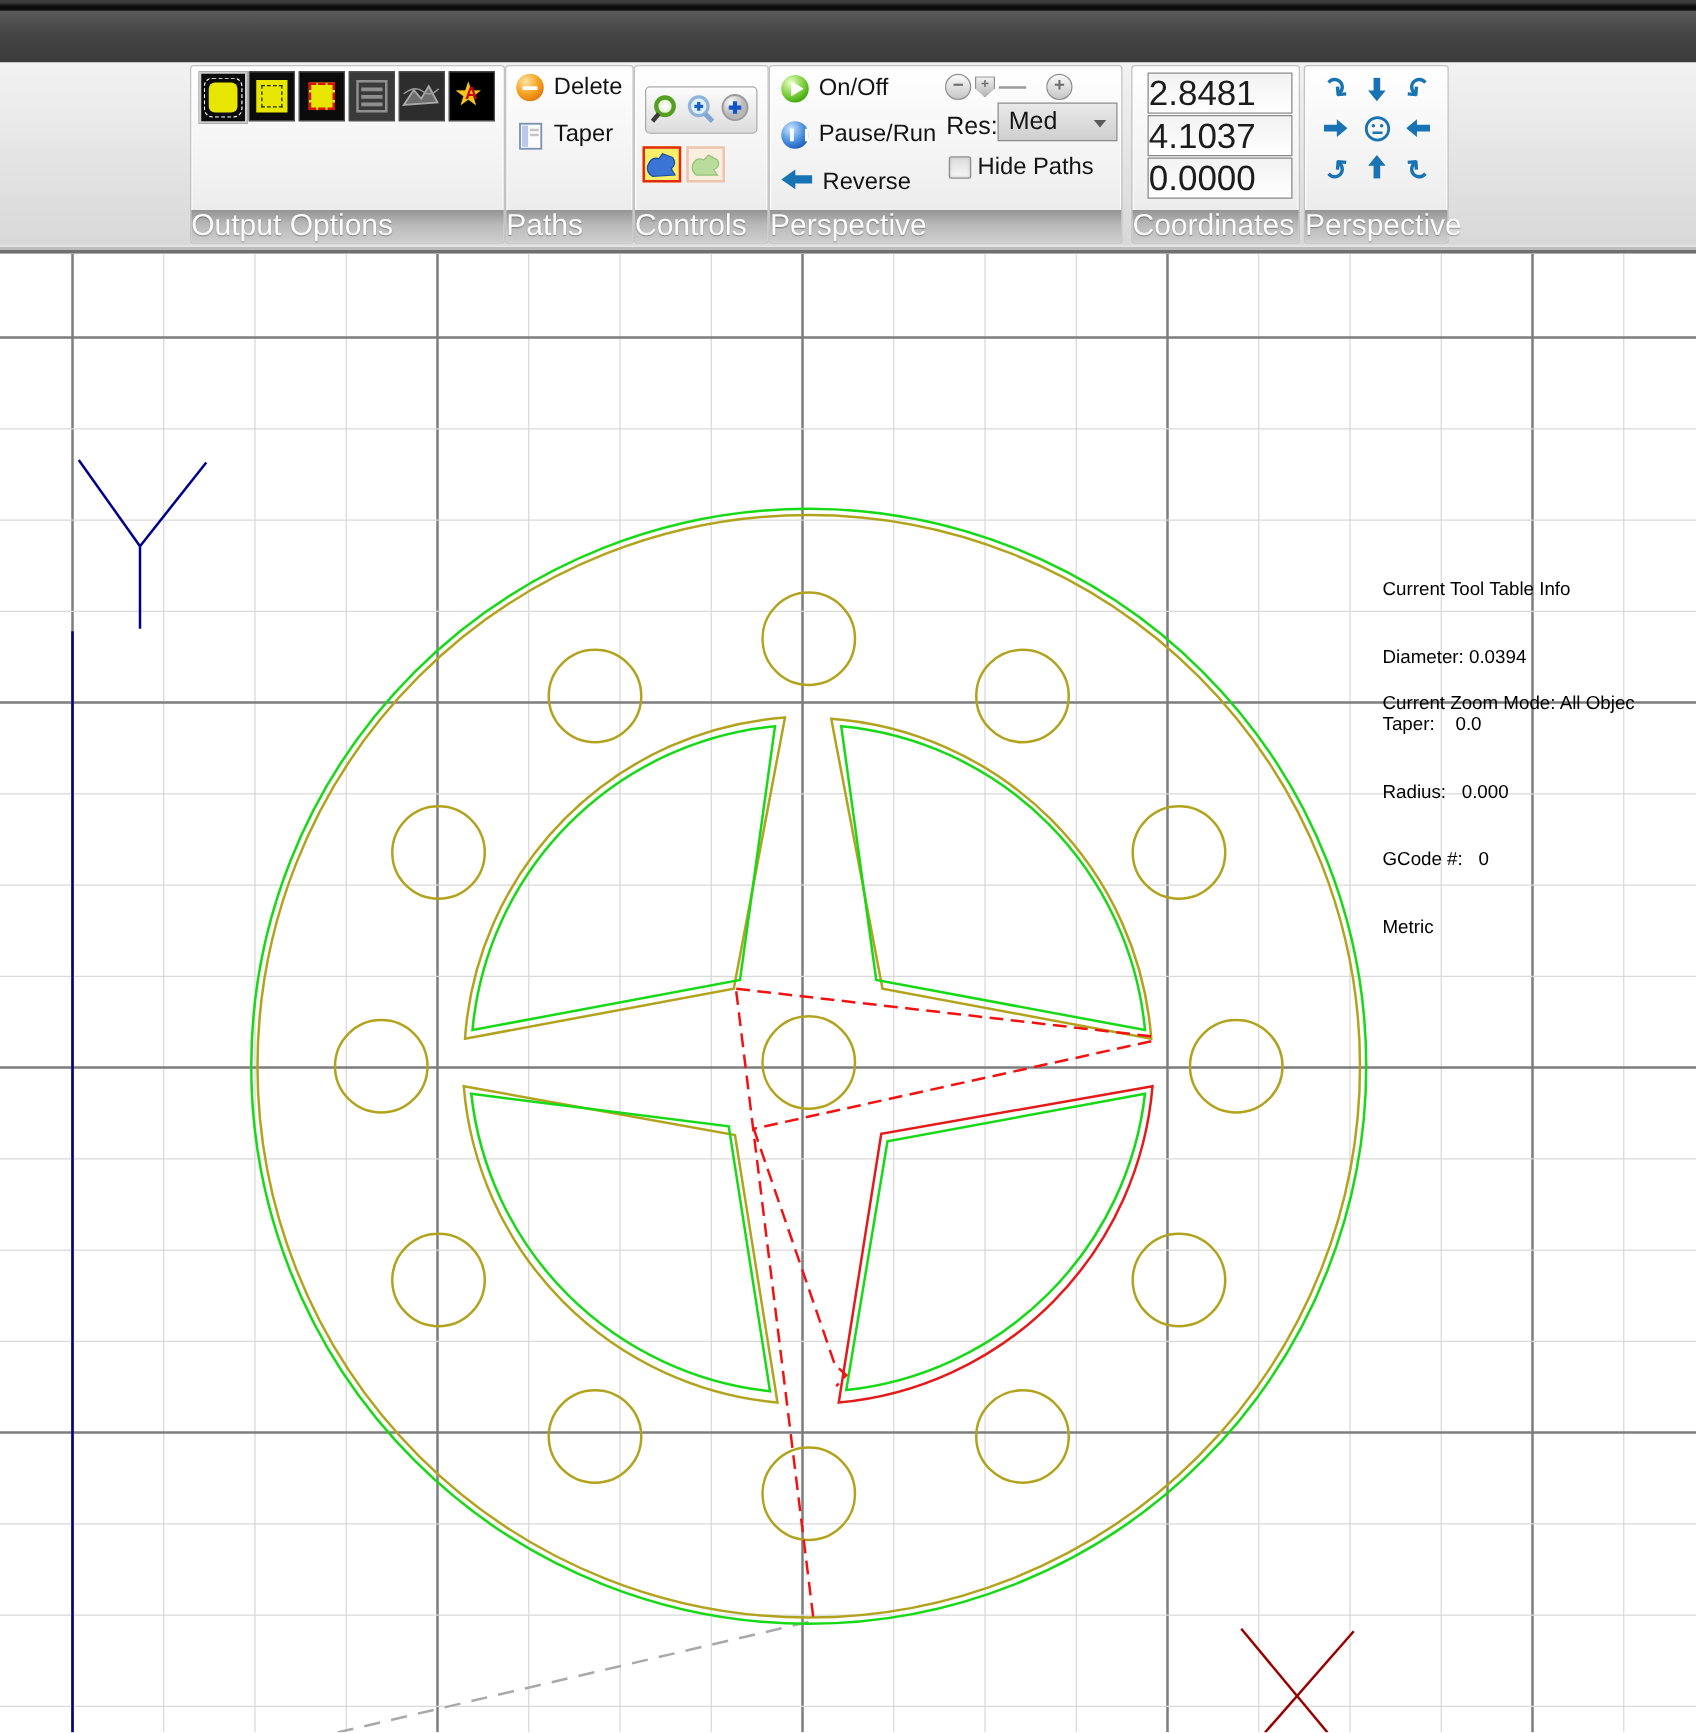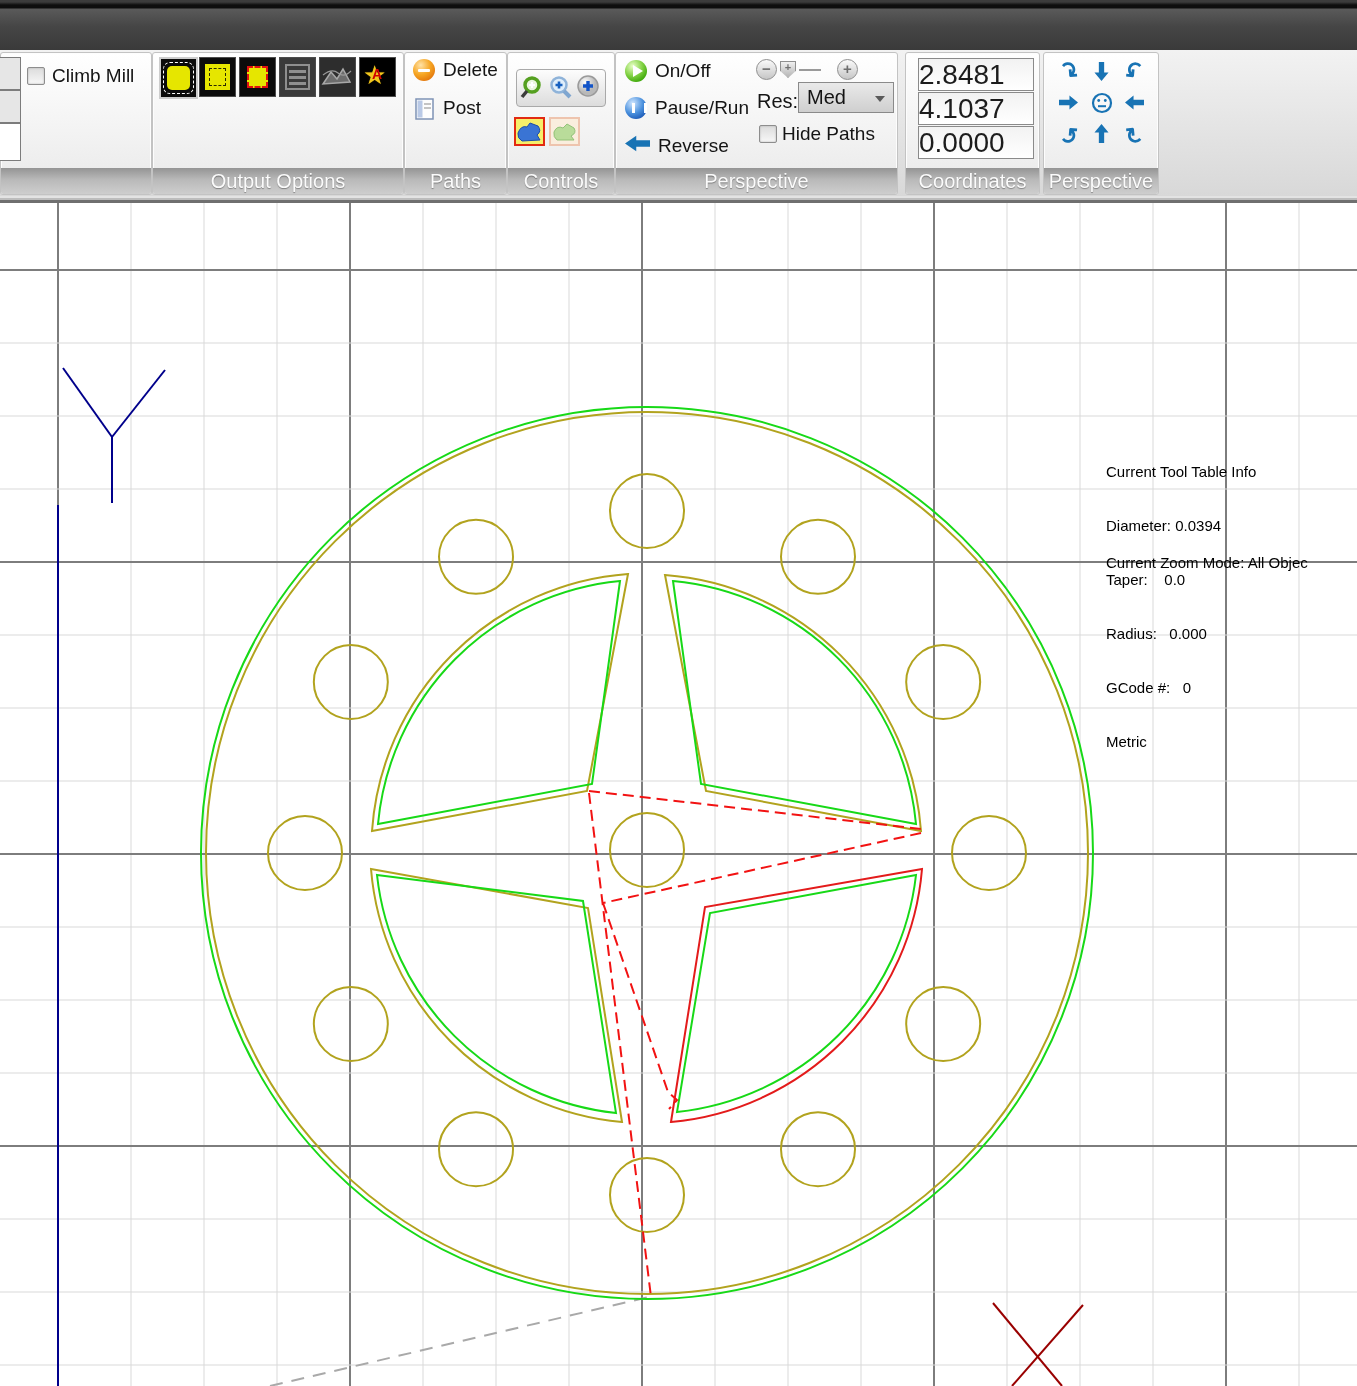--- a/index.html
+++ b/index.html
@@ -7,22 +7,22 @@
        font-family:"Liberation Sans",sans-serif;background:#fff;}
   
   .titlebar{position:absolute;left:0;top:0;width:1357px;height:50px;
     background:linear-gradient(180deg,#3c3c3c 0,#3c3c3c 2px,#0e0e0e 5px,#0e0e0e 8px,#5a5a5a 9px,#464646 26px,#3a3a3a 100%);}
   .ribbon{position:absolute;left:0;top:50px;width:1357px;height:146px;
     background:linear-gradient(#f2f2f2,#d8d8d8);}
   .edge{position:absolute;left:0;top:196px;width:1357px;height:7px;
     background:linear-gradient(#e3e3e3 0 2px,#bdbdbd 2px 4px,#6f6f6f 4px 7px);}
   .group{position:absolute;top:2px;height:141px;border:1px solid #c3c3c3;border-radius:3px;
     background:linear-gradient(#ffffff,#f3f3f3 55%,#e8e8e8);box-shadow:inset 0 0 0 1px #fdfdfd;}
-  .glabel{position:absolute;left:0;right:0;bottom:0;height:26px;line-height:26px;text-align:center;
-    background:linear-gradient(#949494,#b9b9b9 45%,#cecece);color:#fbfbfb;font-size:20px;
+  .glabel{position:absolute;left:0;right:0;bottom:0;height:26px;line-height:26px;text-align:left;
+    background:linear-gradient(#949494,#b9b9b9 45%,#cecece);color:#fbfbfb;font-size:24px;
     text-shadow:0 1px 1px rgba(0,0,0,.35);border-radius:0 0 2px 2px;}
   .btxt{font-size:19px;color:#141414;}
   
   .cb{display:inline-block;width:16px;height:16px;border:1px solid #8d8d8d;border-radius:2px;
       background:linear-gradient(#dcdcdc,#f7f7f7);box-shadow:inset 0 0 2px #aaa;vertical-align:middle;}
   
   .cutfield{position:absolute;left:-6px;width:24px;border:1px solid #7c7c7c;background:#e6e6e6;}
   
   .oo{position:absolute;width:35px;height:38px;background:#0b0b0b;border:1px solid #4c4c4c;}
   .oo .yb{position:absolute;background:#e6e600;}
@@ -76,30 +76,20 @@
         text-shadow:0 0 1px #8a6d00;line-height:1;}
   .starA{position:absolute;left:12px;top:8px;font-size:14px;font-weight:bold;color:#cf0000;}
 </style>
 </head>
 <body>
 
 <div class="titlebar"></div>
 
 <div class="ribbon">
 
-  <div class="group" style="left:0;width:150px;">
-    <span class="cutfield" style="top:4px;height:31px;"></span>
-    <span class="cutfield" style="top:37px;height:31px;"></span>
-    <span class="cutfield" style="top:70px;height:36px;background:#fff;"></span>
-    <span style="position:absolute;left:26px;top:12px;display:flex;align-items:center;gap:7px;">
-      <span class="cb"></span>
-      <span class="btxt">Climb Mill</span>
-    </span>
-    <div class="glabel"></div>
-  </div>
 
   <div class="group" style="left:152px;width:250px;">
     <span class="oo" style="left:6px;top:4px;border:2px solid #cdcdcd;">
       <span class="yb" style="inset:7px 6px;border-radius:5px;"></span>
       <span style="position:absolute;inset:3px 2px;border:1.5px dashed #fff;border-radius:7px;"></span>
     </span>
     <span class="oo" style="left:46px;top:4px;">
       <span class="yb" style="inset:6px 5px;"></span>
       <span style="position:absolute;inset:10px 9px;border:1.5px dashed #2a2a00;"></span>
     </span>
@@ -132,21 +122,21 @@
         </span>
       <span class="btxt">Delete</span>
     </div>
     <div class="cmdrow" style="left:10px;top:44px;">
       <svg width="20" height="23">
         <rect x="1" y="2" width="17" height="20" fill="#fdfdfd" stroke="#7e92b5" stroke-width="1.5"></rect>
         <rect x="2.5" y="3.5" width="5" height="17" fill="#b9c9e6"></rect>
         <rect x="9" y="6" width="7" height="2" fill="#c4c4c4"></rect>
         <rect x="9" y="10" width="7" height="2" fill="#c4c4c4"></rect>
       </svg>
-      <span class="btxt">Post</span>
+      <span class="btxt">Taper</span>
     </div>
     <div class="glabel">Paths</div>
   </div>
 
   <div class="group" style="left:507px;width:106px;">
     <div class="cluster" style="left:8px;top:16px;width:84px;height:32px;">
       <svg width="28" height="28">
         <circle cx="13" cy="11" r="7" fill="#eaf6de" stroke="#55a020" stroke-width="3.5"></circle>
         <path d="M10 11 h6 M13 8 v6" stroke="#fff" stroke-width="2"></path>
         <line x1="8" y1="17" x2="3" y2="23" stroke="#3c3c3c" stroke-width="3.5"></line>

